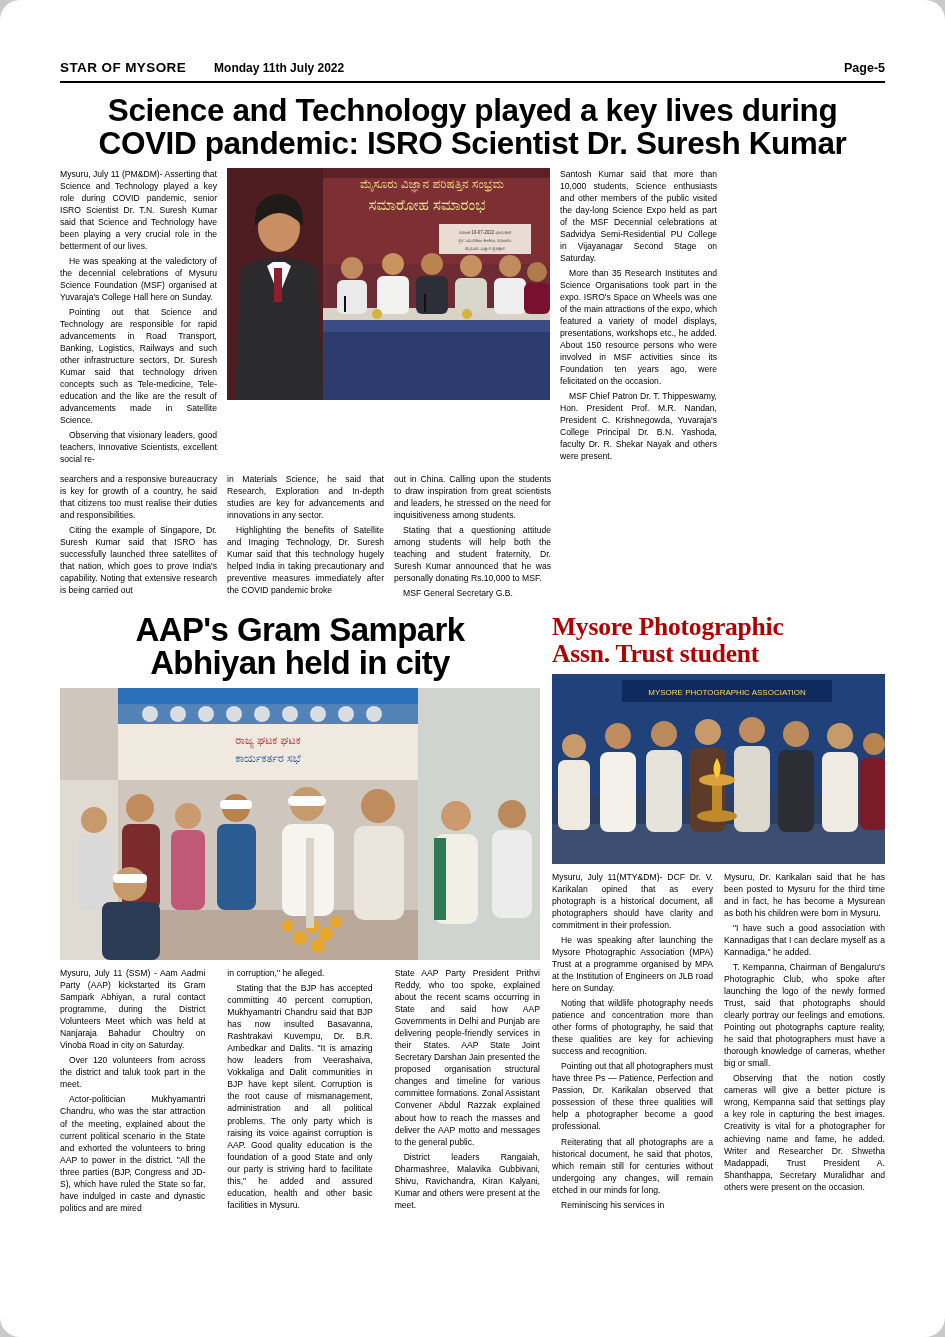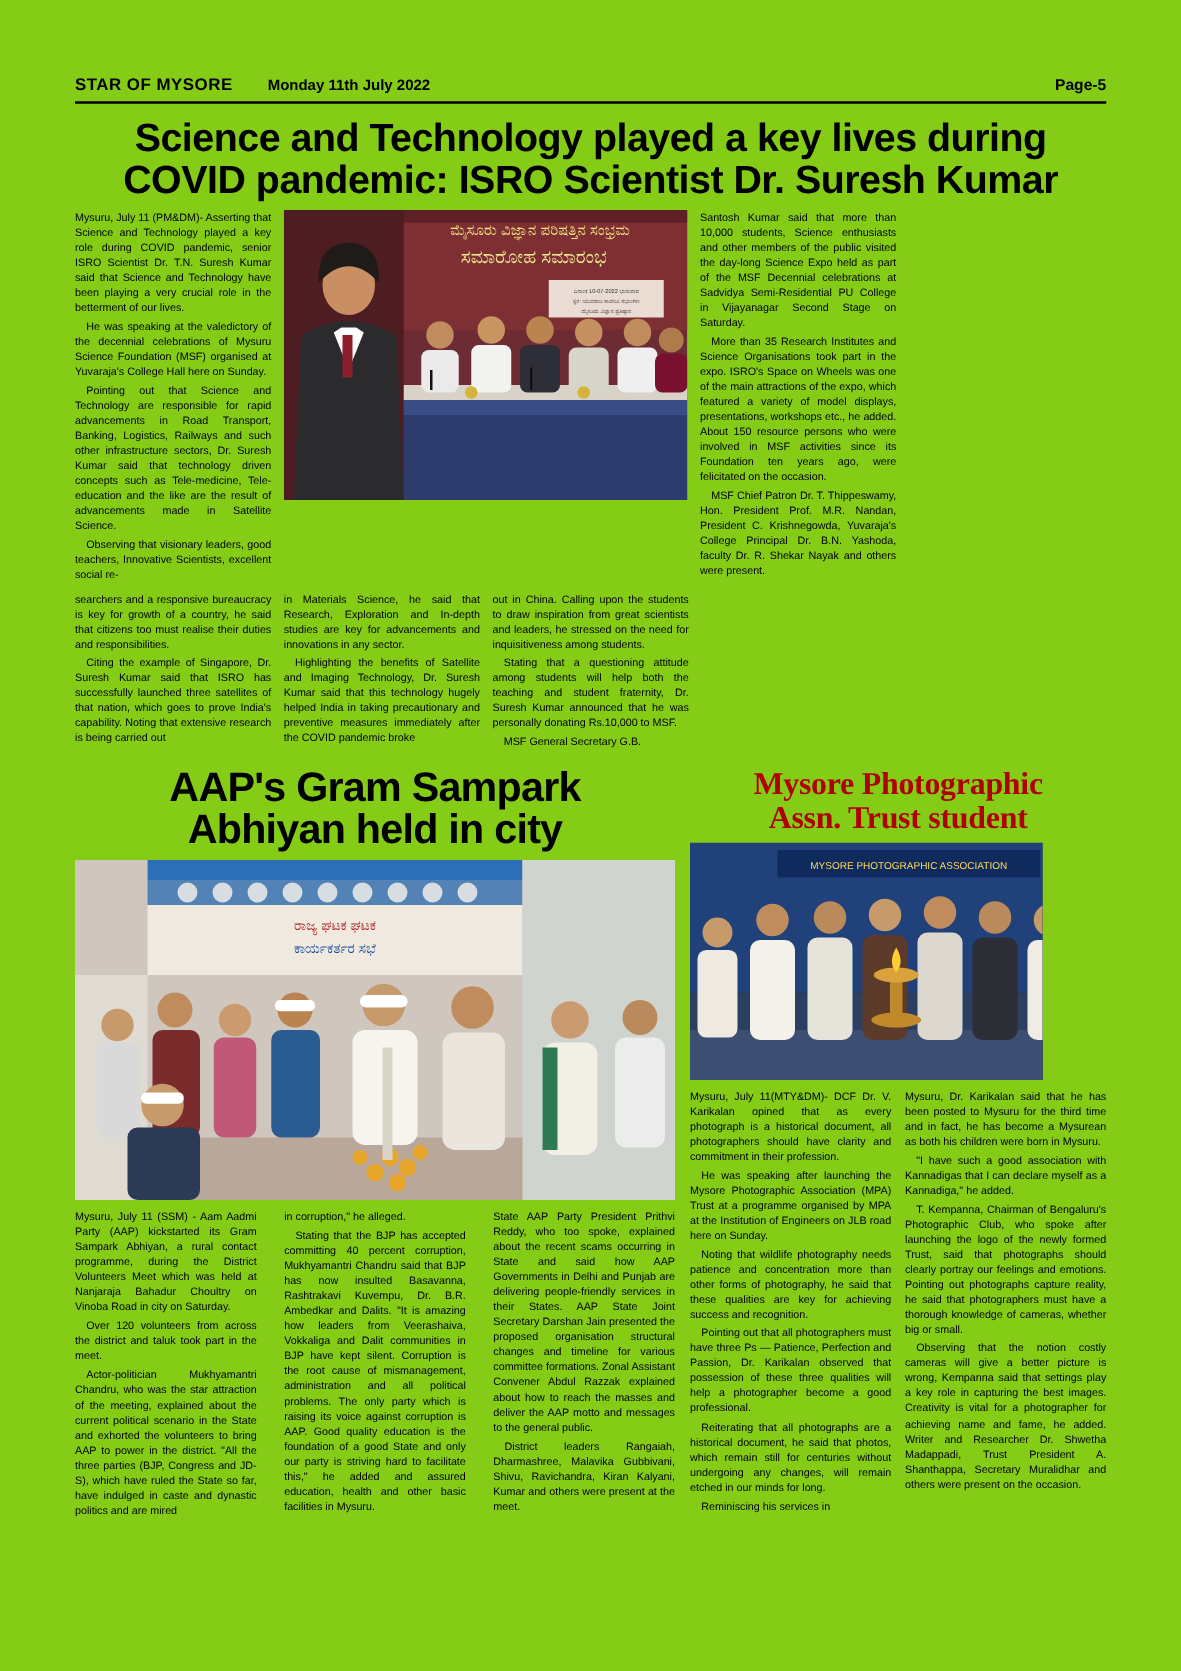--- a/index.html
+++ b/index.html
@@ -1,19 +1,19 @@
 <!DOCTYPE html>
 <html><head>
 <meta charset="utf-8">
 <style>
   html,body{margin:0;padding:0;background:#c9c9c9;}
   body{font-family:"Liberation Sans",sans-serif;}
   .page{
-    width:945px;height:1337px;background:#84cc16;margin:0 auto;position:relative;
-    box-sizing:border-box;padding:0;
+    width:945px;height:1337px;background:#ffffff;margin:0 auto;position:relative;
+    box-sizing:border-box;padding:0;border-radius:20px;
   }
   .sheet{position:absolute;left:60px;top:60px;width:825px;height:1215px;}
 
   
   .masthead{display:flex;align-items:flex-end;justify-content:space-between;
     border-bottom:2px solid #000;padding-bottom:6px;}
   .mast-left{display:flex;align-items:flex-end;gap:28px;}
   .mast-title{font-size:13.5px;font-weight:bold;letter-spacing:.4px;}
   .mast-date{font-size:12px;font-weight:bold;}
   .mast-page{font-size:12.5px;font-weight:bold;}
@@ -43,24 +43,24 @@
   
   .mid{display:flex;gap:12px;margin-top:14px;}
   .mid-left{width:480px;}
   .mid-right{width:333px;}
   .headline2{
     font-weight:bold;font-size:33px;line-height:1.02;text-align:center;
     letter-spacing:-0.6px;
   }
   .headline3{
     font-family:"Liberation Serif",serif;font-weight:bold;color:#b00000;
-    font-size:25.5px;line-height:1.06;text-align:center;letter-spacing:-0.2px;
+    font-size:25.5px;line-height:1.06;text-align:left;letter-spacing:-0.2px;
   }
   .photo2{width:480px;height:272px;margin-top:8px;position:relative;overflow:hidden;}
-  .photo3{width:282px;height:190px;margin-top:7px;position:relative;overflow:hidden;}
+  .photo3{width:333px;height:190px;margin-top:7px;position:relative;overflow:hidden;}
 
   .cols3{display:flex;gap:22px;margin-top:7px;}
   .cols2{display:flex;gap:11px;margin-top:7px;}
   .colw{width:153px;}
   .colw2{width:161px;}
 </style>
 </head>
 <body>
 
 <div class="page">

